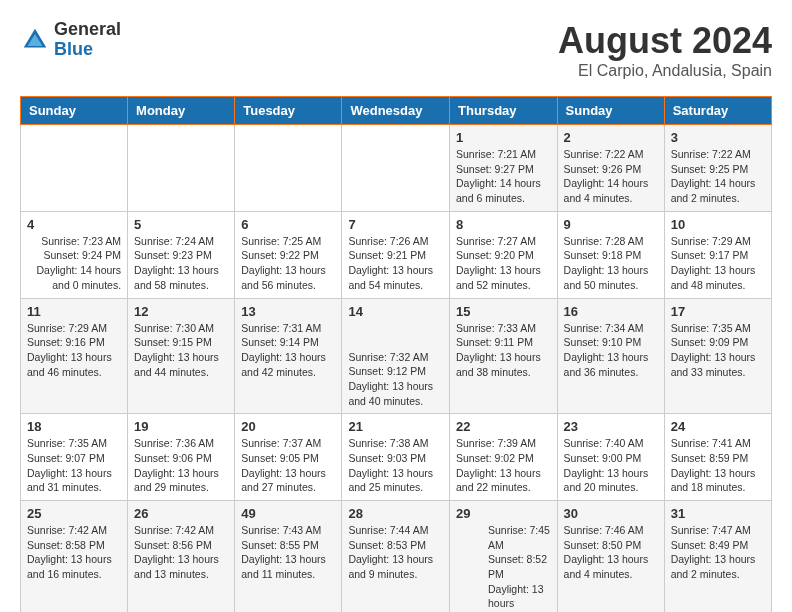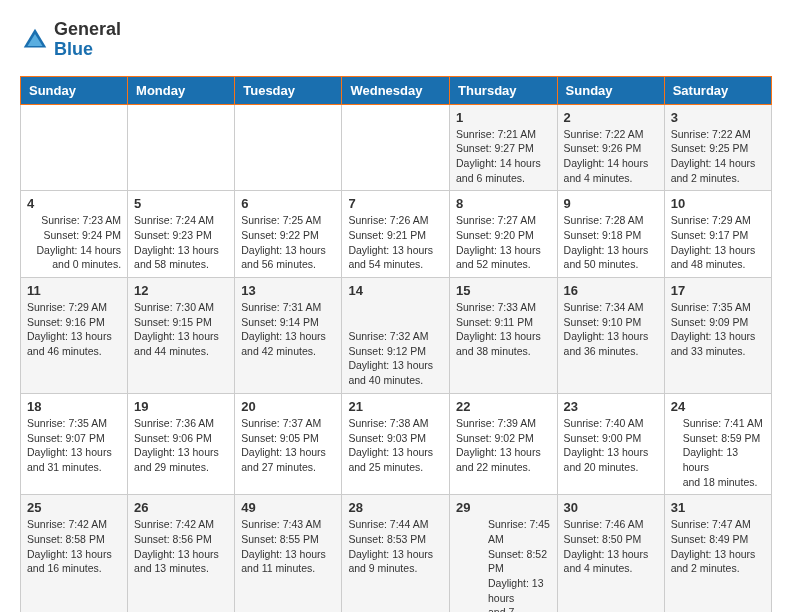--- a/index.html
+++ b/index.html
@@ -95,20 +95,24 @@
   <div class="logo">
     <svg class="logo-icon" viewBox="0 0 40 40">
       <polygon points="20,5 35,30 5,30" fill="#1a6faf"></polygon>
       <polygon points="20,12 30,28 10,28" fill="#5aaee0"></polygon>
     </svg>
     <div class="logo-text">
       <span class="general">General</span><br>
       <span class="blue">Blue</span>
     </div>
   </div>
+  <div class="title-area">
+    <div class="month-title">August 2024</div>
+    <div class="location">El Carpio, Andalusia, Spain</div>
+  </div>
 </div>
 
 <table class="calendar-table">
   <thead>
     <tr>
     <th>Sunday</th>
         <th>Monday</th>
         <th>Tuesday</th>
         <th>Wednesday</th>
         <th>Thursday</th>
@@ -284,21 +288,21 @@
         </td>
         <td>
           <span class="day-number">23</span>
           <div class="day-info" style="white-space: pre-line;">Sunrise: 7:40 AM
 Sunset: 9:00 PM
 Daylight: 13 hours
 and 20 minutes.</div>
         </td>
         <td>
           <span class="day-number">24</span>
-          <div class="day-info" style="white-space: pre-line; margin-left: 12px;">Sunrise: 7:41 AM
+          <div class="day-info" style="white-space: pre-line;">Sunrise: 7:41 AM
 Sunset: 8:59 PM
 Daylight: 13 hours
 and 18 minutes.</div>
         </td>
       </tr>
       <tr>
         <td>
           <span class="day-number">25</span>
           <div class="day-info" style="white-space: pre-line;">Sunrise: 7:42 AM
 Sunset: 8:58 PM

